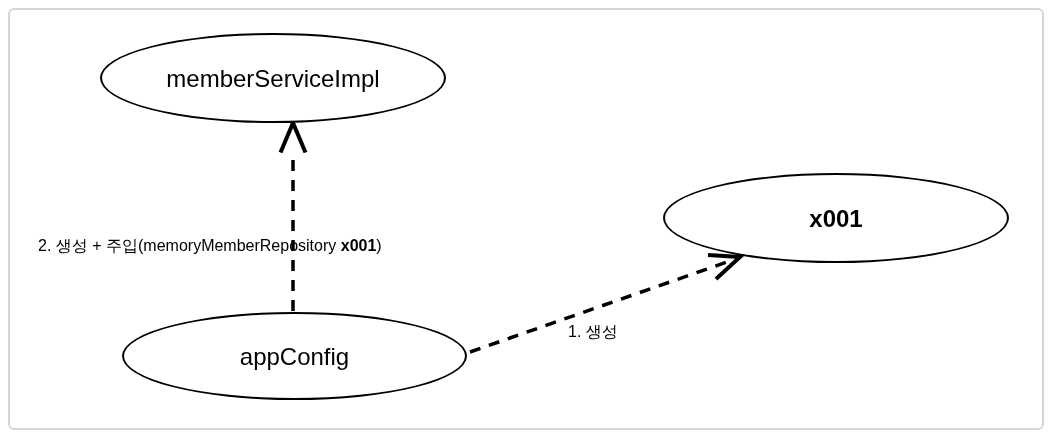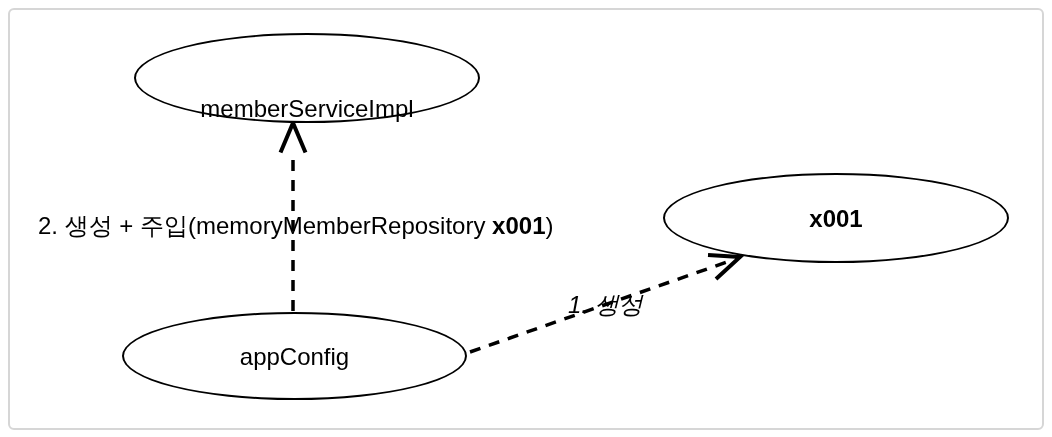--- a/index.html
+++ b/index.html
@@ -42,33 +42,34 @@
     background: #ffffff;
     display: flex;
     flex-direction: column;
     align-items: center;
     justify-content: center;
     font-size: 24px;
     line-height: 25px;
     z-index: 2;
     text-align: center;
   }
-  #node-member-service-impl { left: 134px; top: 33px;  width: 346px; height: 90px; justify-content: flex-end; }
+  #node-member-service-impl { left: 100px; top: 33px;  width: 346px; height: 90px; }
   #node-memory-member-repository { left: 663px; top: 173px; width: 346px; height: 90px; }
   #node-app-config { left: 122px; top: 312px; width: 345px; height: 88px; text-align: right; }
   .node .sublabel { font-weight: bold; }
   .edge-label {
     position: absolute;
-    font-size: 24px;
+    font-size: 16px;
     line-height: 28px;
     white-space: nowrap;
     z-index: 3;
+    margin-top: 20px;
   }
   #edge-label-create-inject { left: 38px; top: 212px; }
-  #edge-label-create { left: 568px; top: 291px; font-style: italic; }
+  #edge-label-create { left: 568px; top: 298px; }
   .edge-label .bold { font-weight: bold; }
 </style>
 </head>
 <body>
 
 <div class="frame"></div>
 
 <svg class="edges-layer" width="1052" height="437" viewBox="0 0 1052 437" xmlns="http://www.w3.org/2000/svg">
 
   <line x1="293" y1="311" x2="293" y2="155" stroke="#000000" stroke-width="3.5" stroke-dasharray="11 9"></line>

